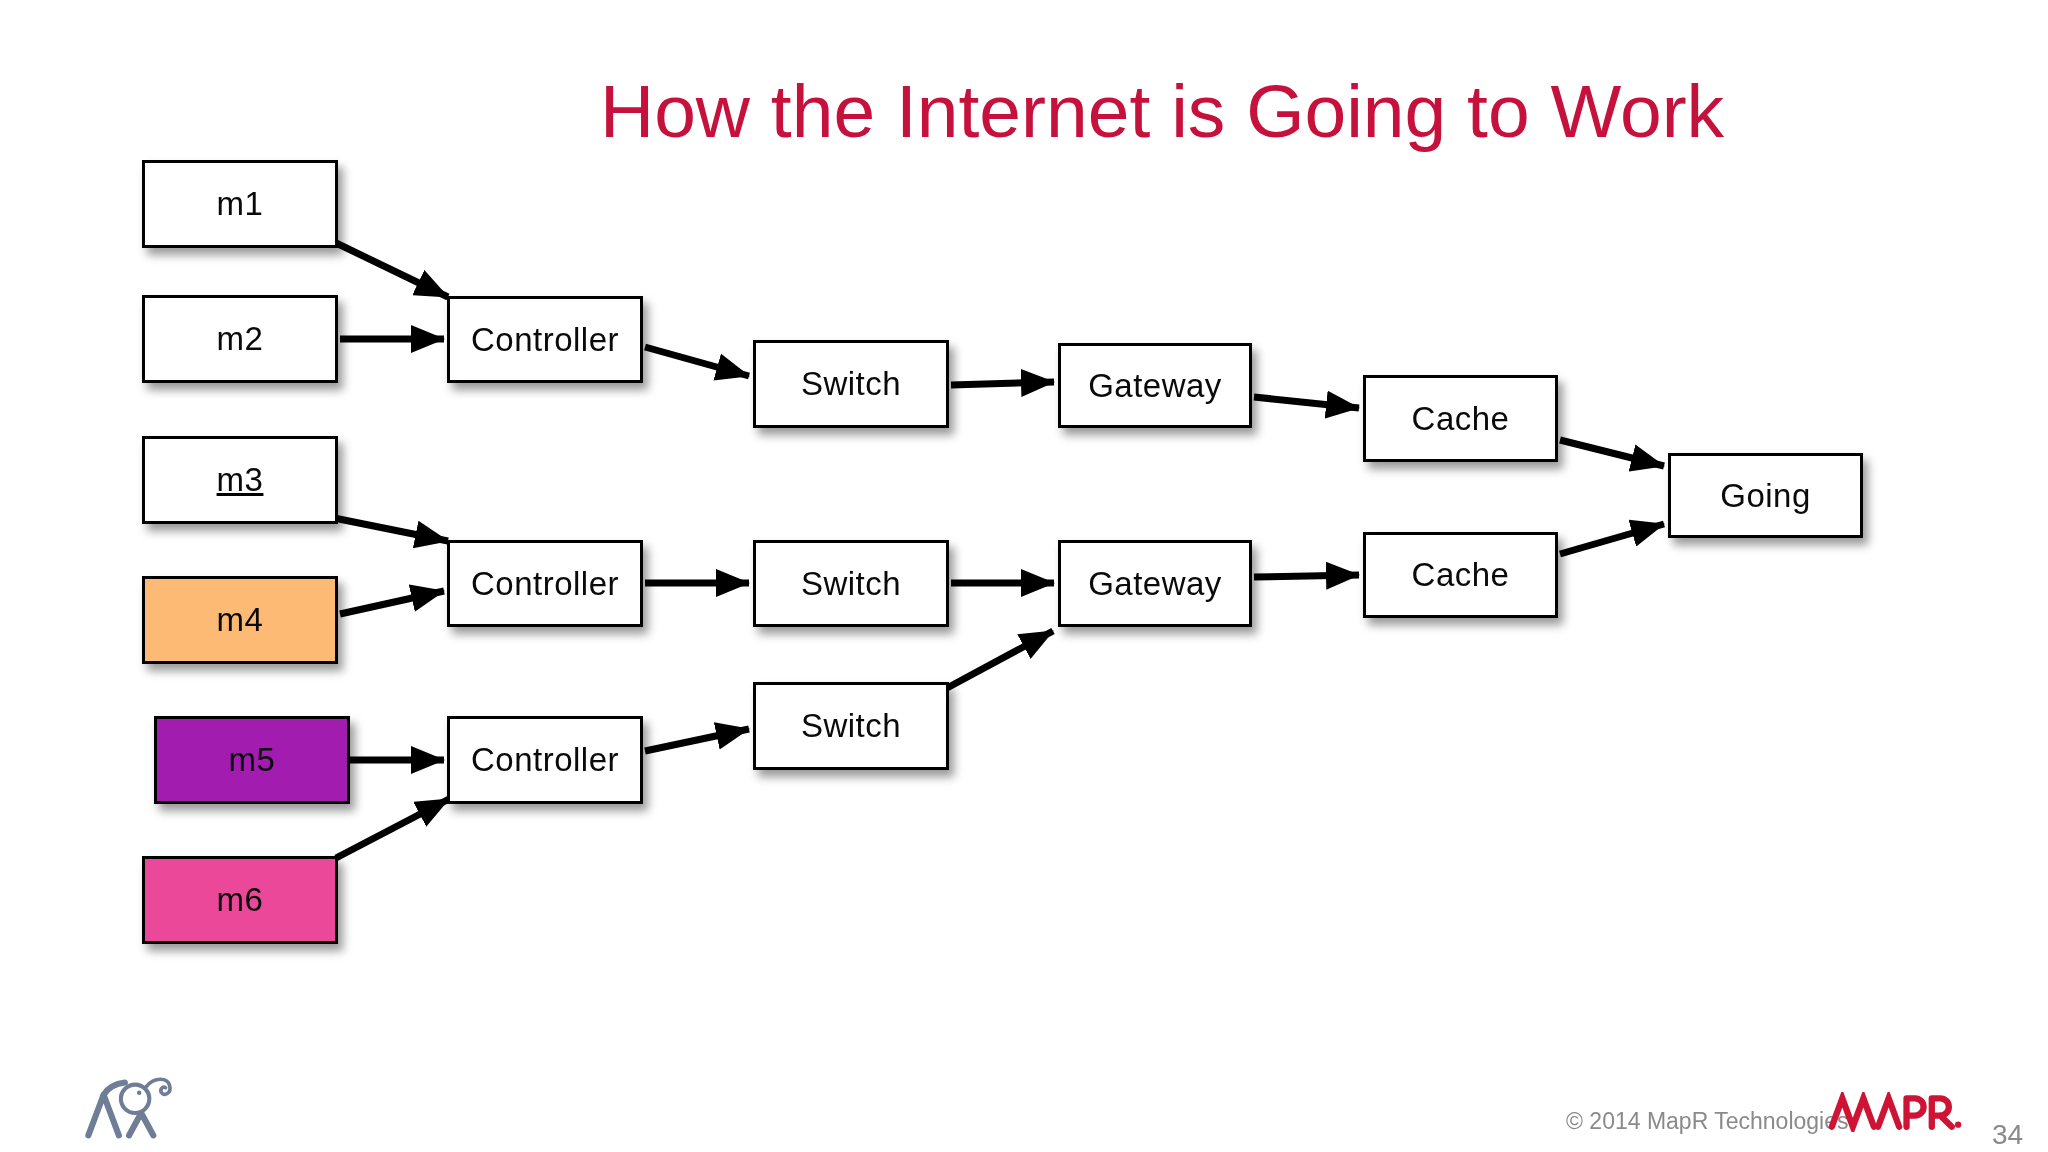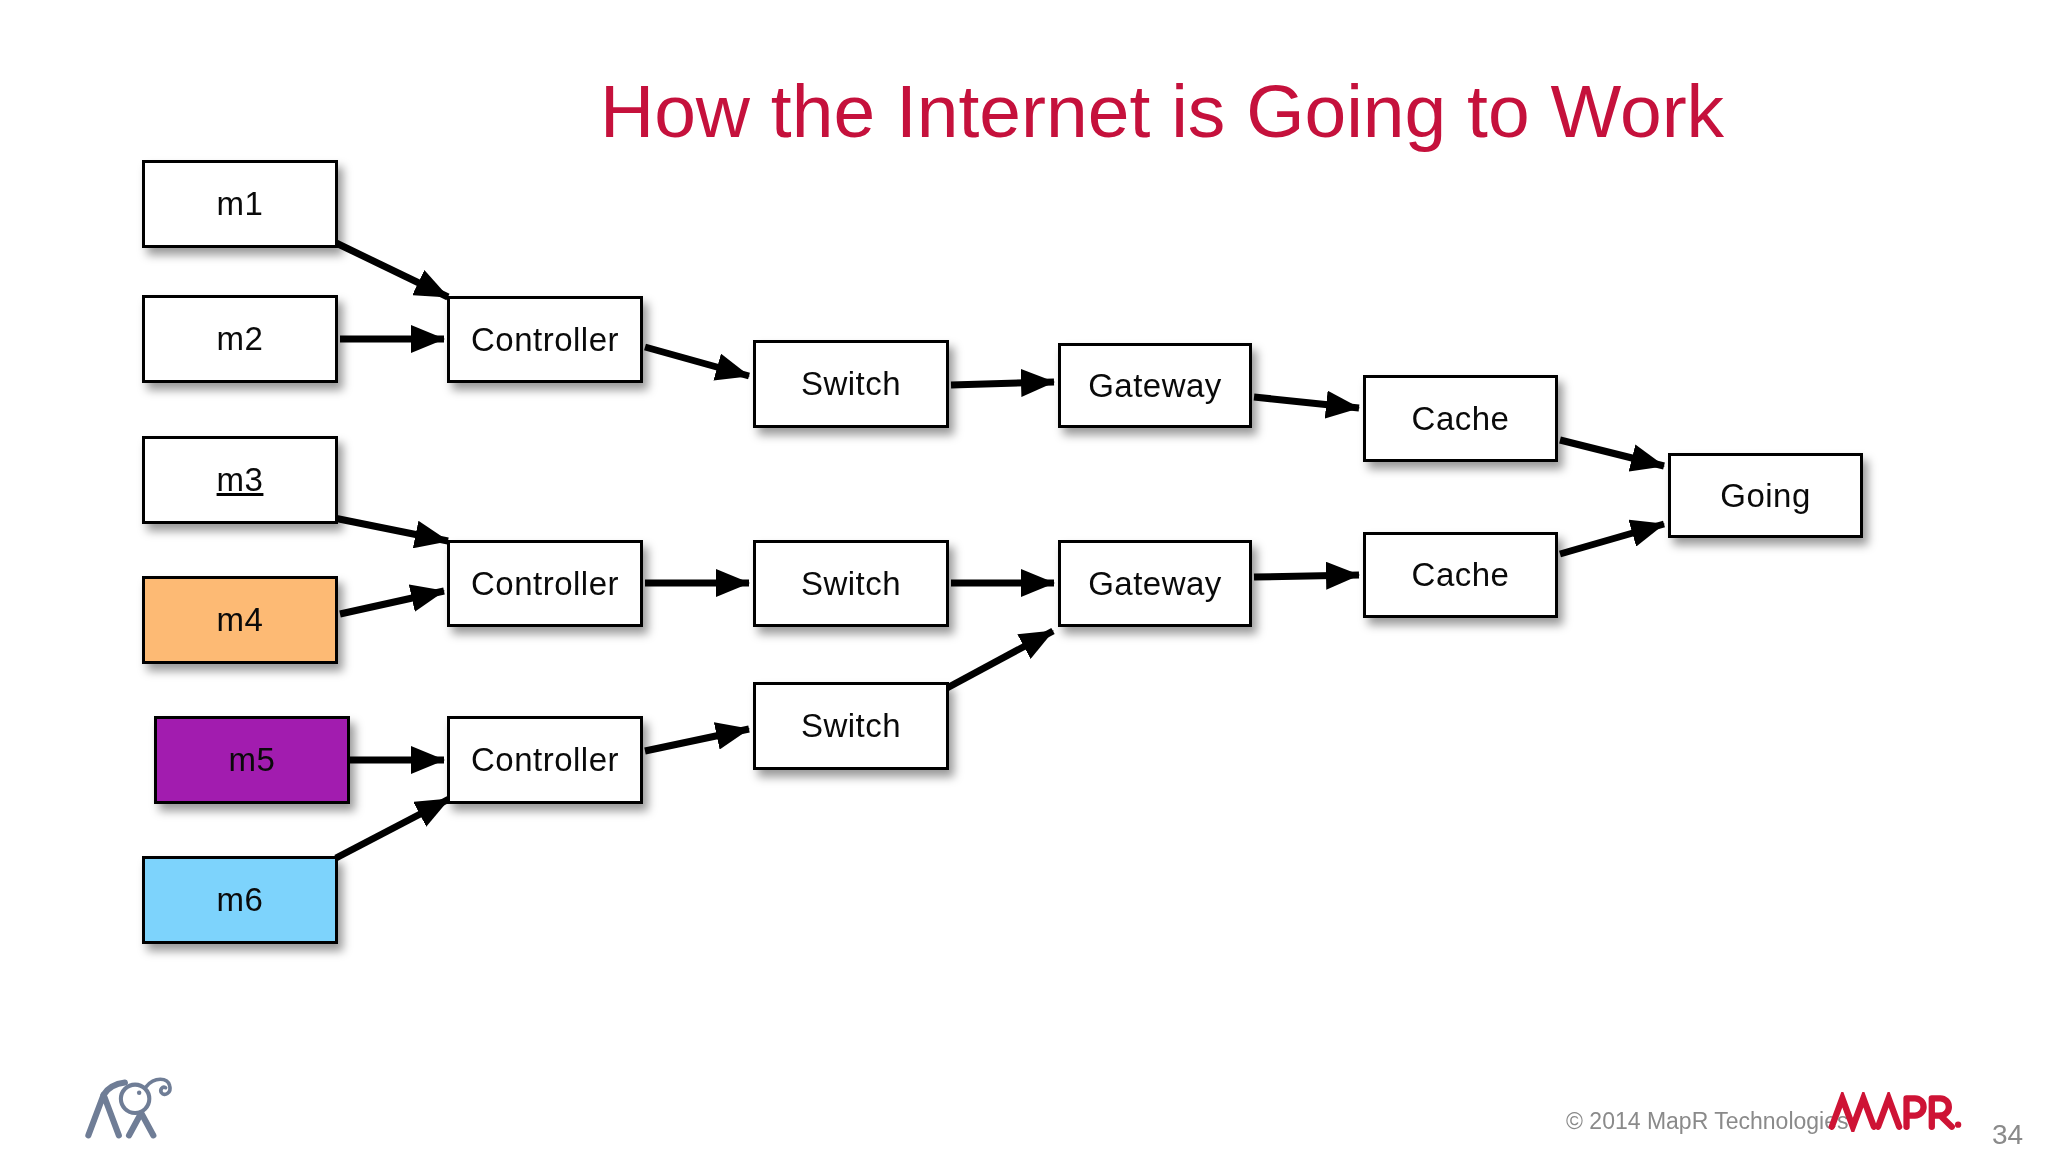--- a/index.html
+++ b/index.html
@@ -68,21 +68,21 @@
       </div>
       <div class="node" style="left: 142px; top: 436px; width: 196px; height: 88px; background: rgb(255, 255, 255); border-color: rgb(0, 0, 0); text-decoration: underline;">
         <span>m3</span>
       </div>
       <div class="node" style="left: 142px; top: 576px; width: 196px; height: 88px; background: #fdba74; border-color: rgb(0, 0, 0);">
         <span>m4</span>
       </div>
       <div class="node" style="left: 154px; top: 716px; width: 196px; height: 88px; background: #a21caf; border-color: rgb(0, 0, 0);">
         <span>m5</span>
       </div>
-      <div class="node" style="left: 142px; top: 856px; width: 196px; height: 88px; background: #7dd3fc; border-color: rgb(0, 0, 0); align-items: center;">
+      <div class="node" style="left: 142px; top: 856px; width: 196px; height: 88px; background: #ec4899; border-color: rgb(0, 0, 0); align-items: center;">
         <span>m6</span>
       </div>
       <div class="node" style="left: 447px; top: 296px; width: 196px; height: 87px; background: rgb(255, 255, 255); border-color: rgb(0, 0, 0);">
         <span>Controller</span>
       </div>
       <div class="node" style="left: 447px; top: 540px; width: 196px; height: 87px; background: rgb(255, 255, 255); border-color: rgb(0, 0, 0);">
         <span>Controller</span>
       </div>
       <div class="node" style="left: 447px; top: 716px; width: 196px; height: 88px; background: rgb(255, 255, 255); border-color: rgb(0, 0, 0);">
         <span>Controller</span>

